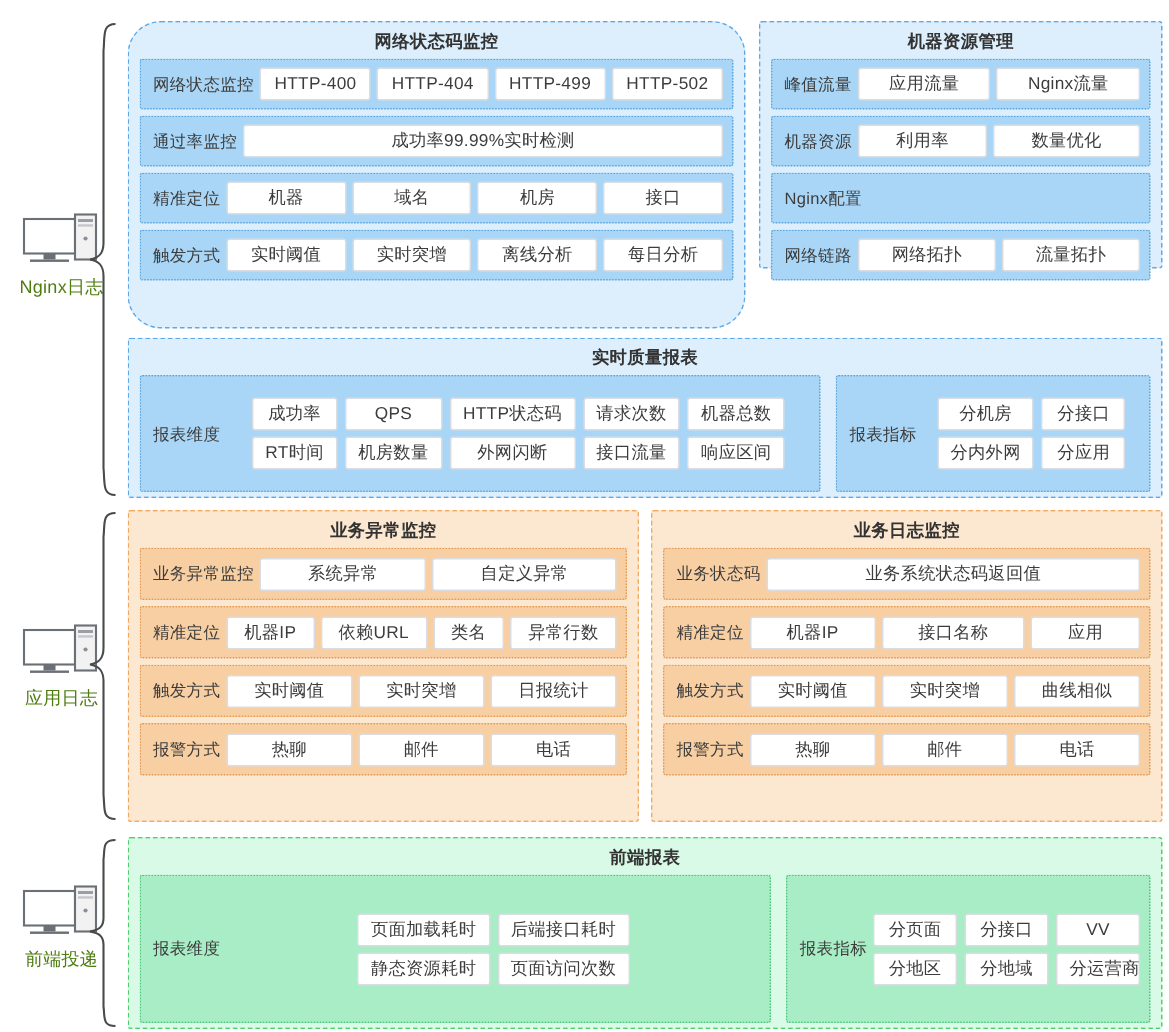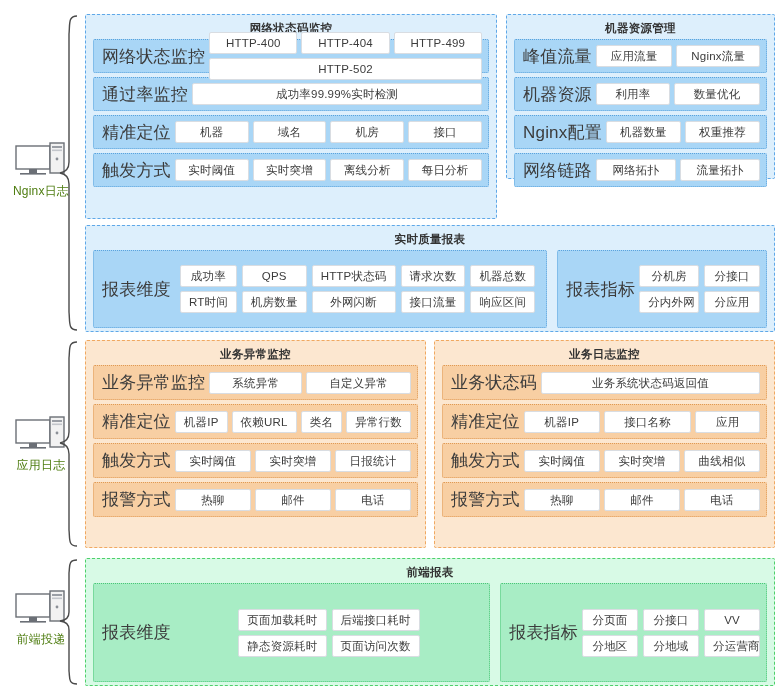--- a/index.html
+++ b/index.html
@@ -110,21 +110,21 @@
     background: #f8cfa3;
     border: 1.3px dotted #e09a54;
   }
   .band.green {
     background: #a8edc5;
     border: 1.3px dotted #49c777;
   }
 
   .band-label {
     flex: 0 0 auto;
-    font-size: 17px;
+    font-size: 11px;
     color: #3c3c3c;
     white-space: nowrap;
     padding: 0 4px 0 2px;
     letter-spacing: 0.2px;
   }
 
   .chips {
     flex: 1 1 auto;
     display: flex;
     flex-wrap: wrap;
@@ -188,21 +188,21 @@
     <div class="source-label">Nginx日志</div>
   </div>
   <div class="brace" style="top:14px;height:318px;">
     <svg viewBox="0 0 22 318" preserveAspectRatio="none" aria-hidden="true">
       <path d="M19 2 C10 2 12 10 11 20 L11 148 C11 155 8 158 2 159 C8 160 11 163 11 170 L11 298 C12 308 10 316 19 316" fill="none" stroke="#4a4a4a" stroke-width="1.4"></path>
     </svg>
   </div>
 
   <div class="group" style="top:14px;height:318px;">
 
-    <div class="panel blue" style="left:0px; top:0px; width:412px; height:205px;">
+    <div class="panel blue" style="left:0px; top:0px; width:412px; height:205px;border-radius:22px;">
       <div class="panel-title">网络状态码监控</div>
 
       <div class="band blue" style="height:34px;">
         <div class="band-label">网络状态监控</div>
         <div class="chips">
           <div class="chip">HTTP-400</div>
           <div class="chip">HTTP-404</div>
           <div class="chip">HTTP-499</div>
           <div class="chip">HTTP-502</div>
         </div>
@@ -250,24 +250,20 @@
       <div class="band blue" style="height:34px;">
         <div class="band-label">机器资源</div>
         <div class="chips">
           <div class="chip">利用率</div>
           <div class="chip">数量优化</div>
         </div>
       </div>
 
       <div class="band blue" style="height:34px;">
         <div class="band-label">Nginx配置</div>
-        <div class="chips">
-          <div class="chip">机器数量</div>
-          <div class="chip">权重推荐</div>
-        </div>
       </div>
 
       <div class="band blue" style="height:34px;">
         <div class="band-label">网络链路</div>
         <div class="chips">
           <div class="chip">网络拓扑</div>
           <div class="chip">流量拓扑</div>
         </div>
       </div>
     </div>

